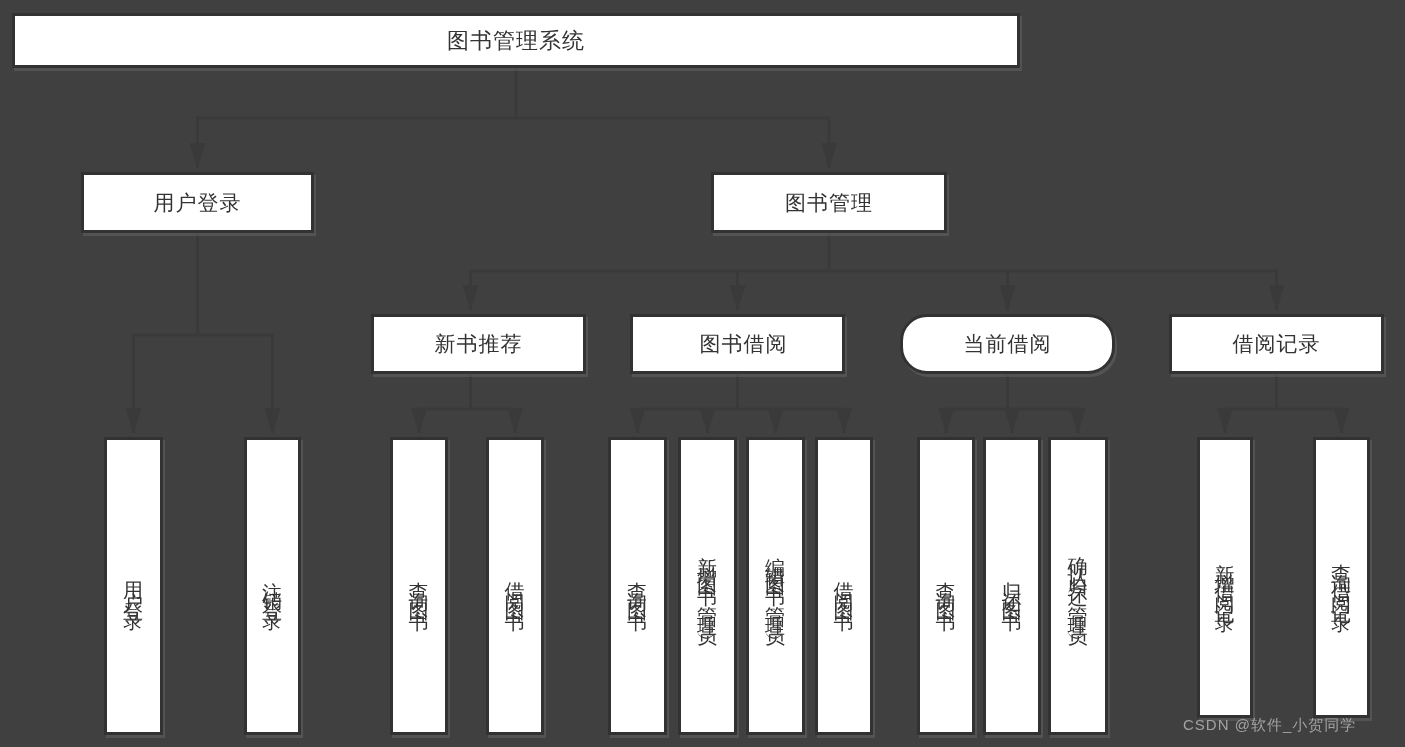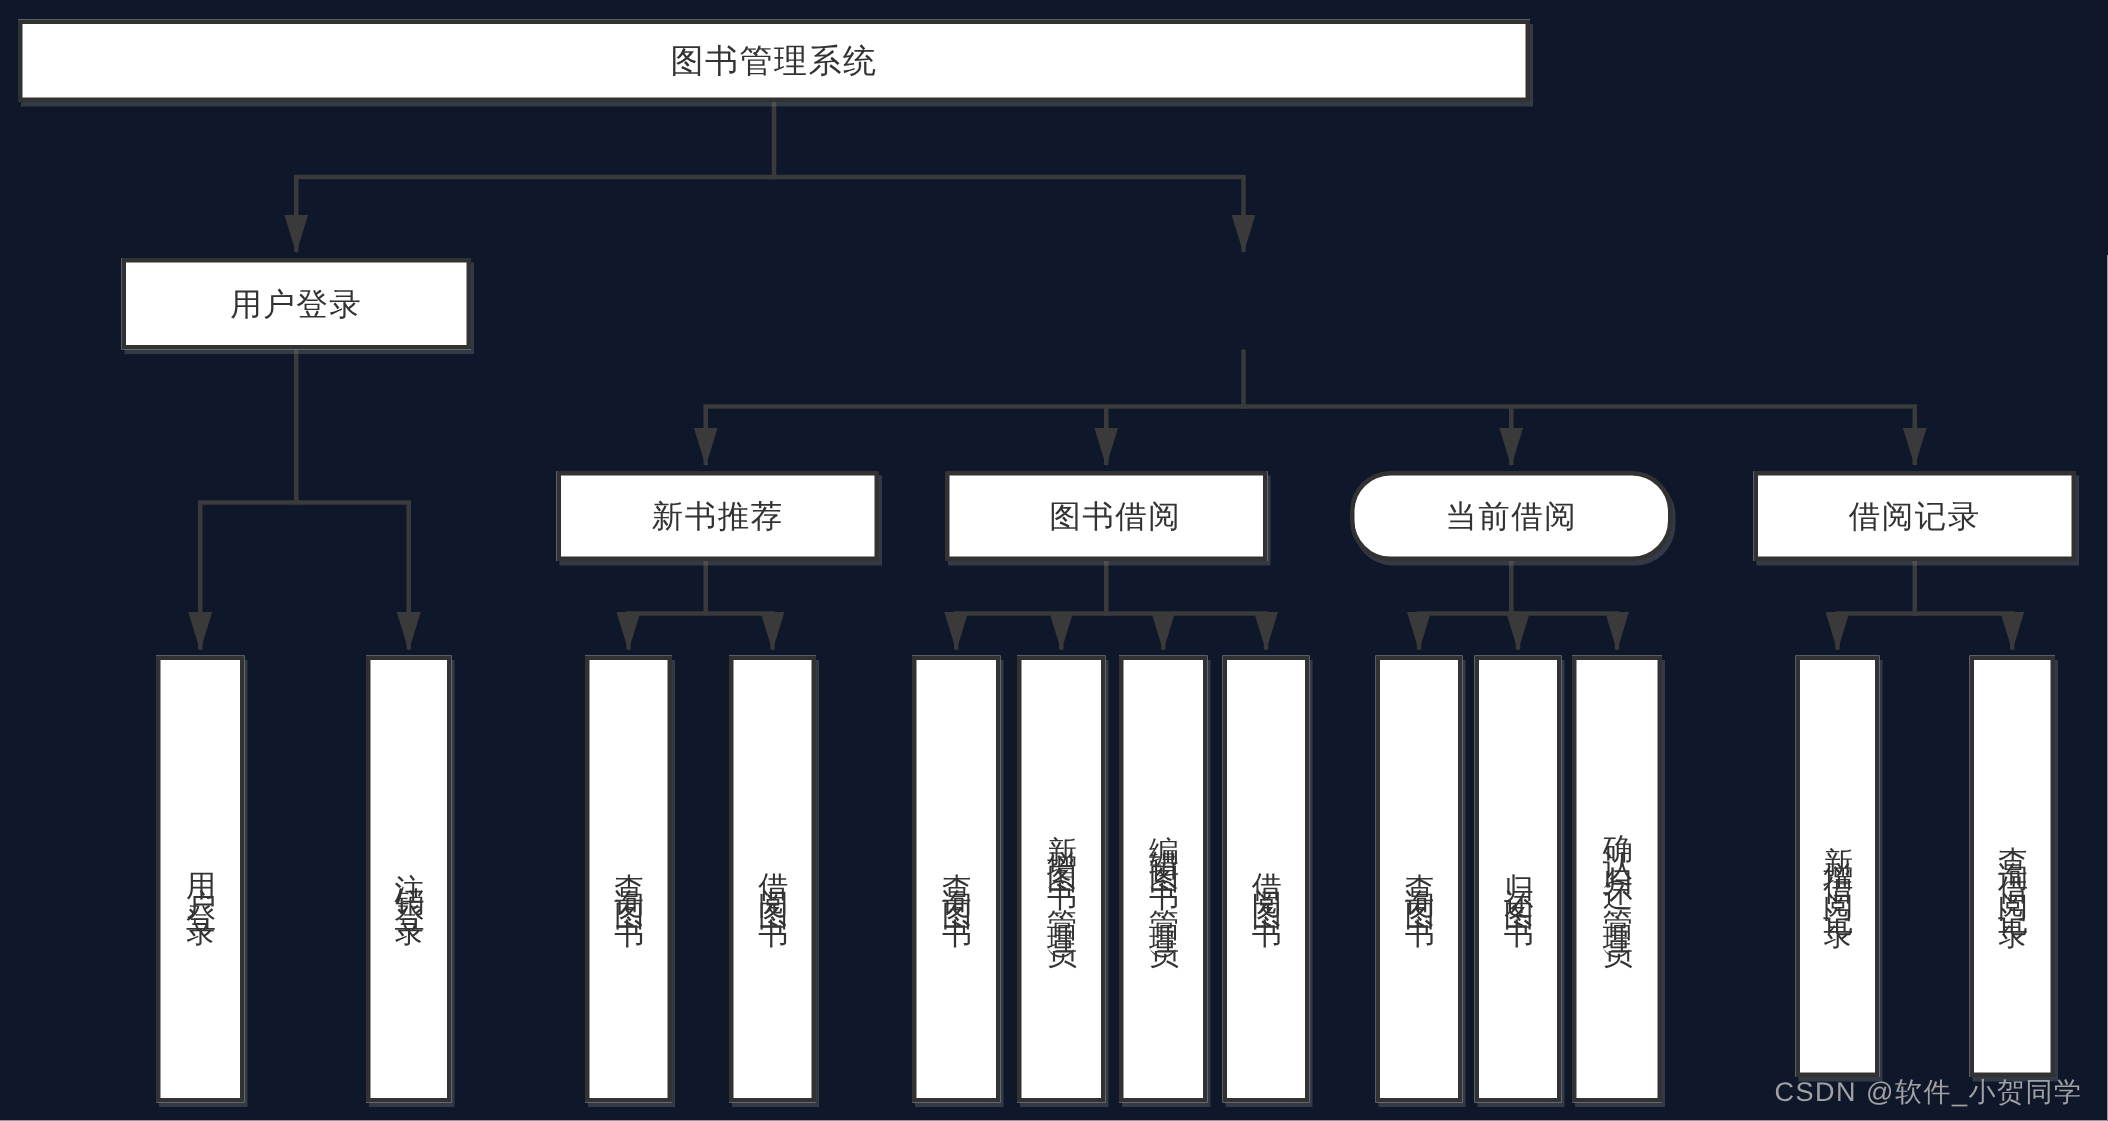--- a/index.html
+++ b/index.html
@@ -4,21 +4,21 @@
 <style>
   html, body {
     margin: 0;
     padding: 0;
     background: #ffffff;
   }
   .canvas {
     position: relative;
     width: 1405px;
     height: 747px;
-    background: #0f172a;
+    background: #404040;
     font-family: "Liberation Sans", "DejaVu Sans", sans-serif;
     color: #333333;
     overflow: hidden;
   }
   .connectors {
     position: absolute;
     left: 0;
     top: 0;
     width: 1405px;
     height: 747px;
@@ -49,21 +49,21 @@
     font-size: 20px;
     line-height: 1;
     letter-spacing: 10px;
     white-space: nowrap;
   }
   .watermark {
     position: absolute;
     left: 1183px;
     top: 716px;
     z-index: 3;
-    font-size: 18px;
+    font-size: 15px;
     color: rgba(168,168,168,0.95);
     letter-spacing: 1px;
     white-space: nowrap;
   }
 </style>
 </head>
 <body>
 
 <div class="canvas">
 
@@ -129,20 +129,23 @@
     </g>
   </svg>
 
   <div class="box h root" style="left:12px; top:13px; width:1008px; height:55px;">
     <span class="lbl">图书管理系统</span>
   </div>
 
   <div class="box h" style="left:81px; top:172px; width:233px; height:61px;">
     <span class="lbl">用户登录</span>
   </div>
+  <div class="box h" style="left:711px; top:172px; width:236px; height:61px;">
+    <span class="lbl">图书管理</span>
+  </div>
 
   <div class="box h" style="left:371px; top:314px; width:215px; height:60px;">
     <span class="lbl">新书推荐</span>
   </div>
   <div class="box h" style="left:630px; top:314px; width:215px; height:60px;padding-left:12px;">
     <span class="lbl">图书借阅</span>
   </div>
   <div class="box h" style="left:900px; top:314px; width:215px; height:60px;border-radius:27px;">
     <span class="lbl">当前借阅</span>
   </div>

